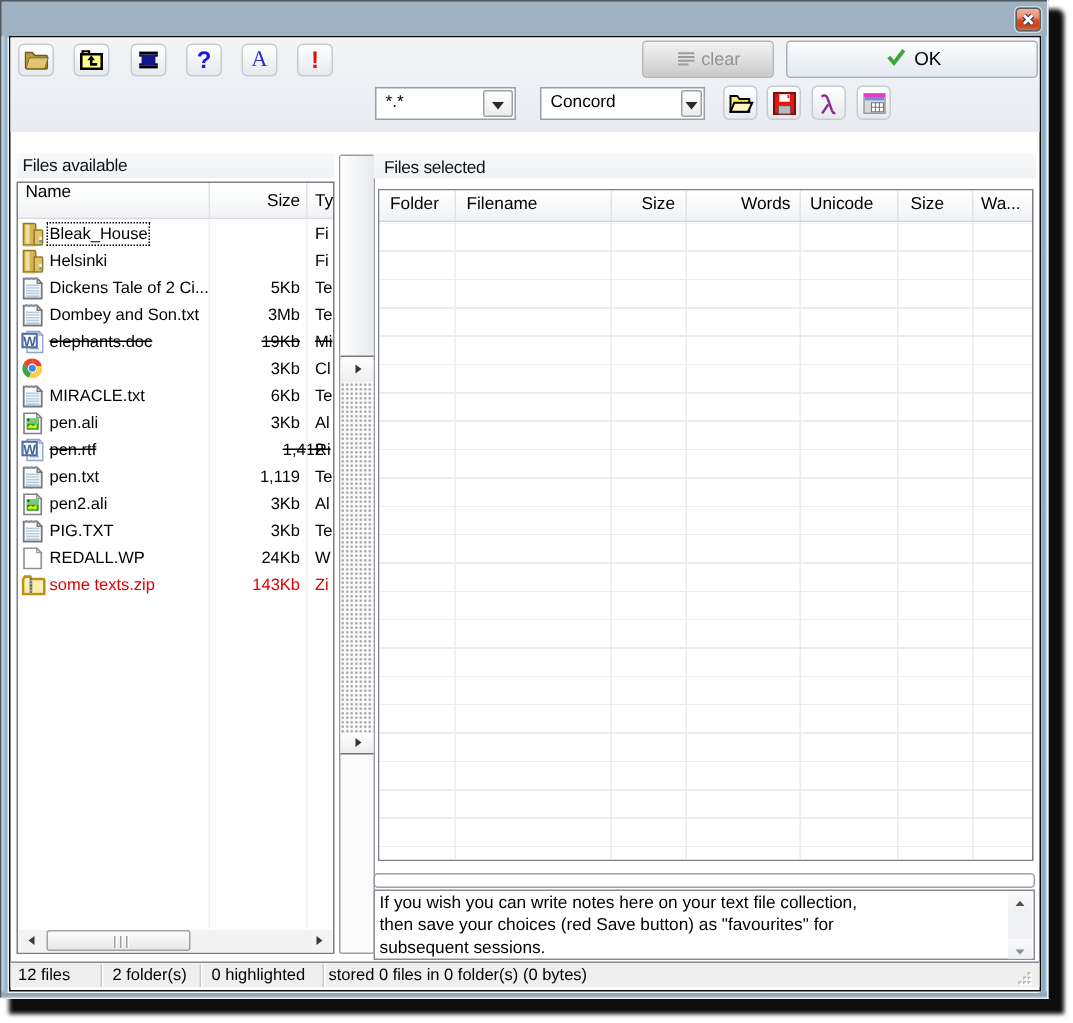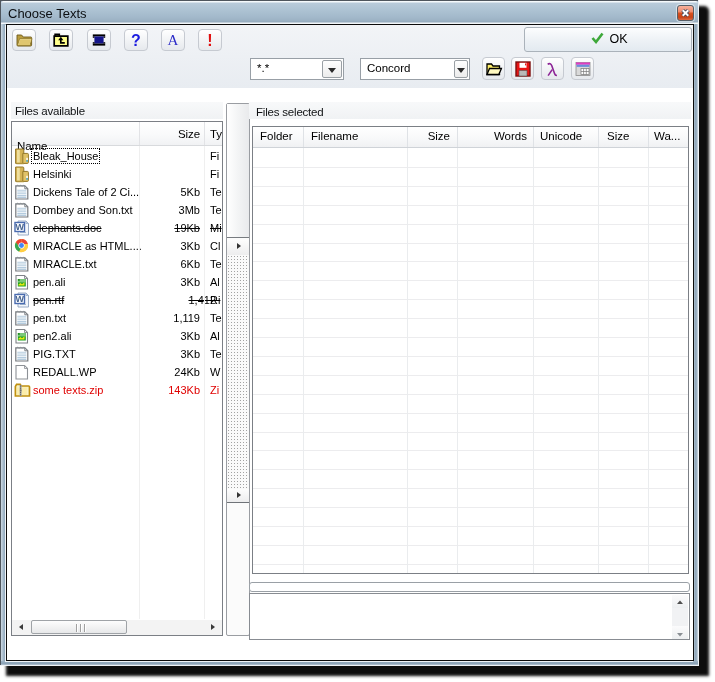--- a/index.html
+++ b/index.html
@@ -85,23 +85,20 @@
 </style></head>
 <body>
 <div id="win">
  <i class="edge" style="left:0;top:0;width:699px;height:1px"></i>
  <i class="edge" style="left:0;top:0;width:1px;height:666px"></i>
  <i class="edge" style="right:0;top:0;width:1px;height:666px;background:#eef2f6"></i>
  <i class="edge" style="left:0;bottom:0;width:699px;height:1px;background:#eef2f6"></i>
  <i class="edge" style="left:1px;top:24px;width:4px;height:637px;background:linear-gradient(90deg,#cdd9e3,#9db3c5 70%,#93aabe)"></i>
  <i class="edge" style="left:694px;top:24px;width:4px;height:637px;background:linear-gradient(270deg,#cdd9e3,#8aa2b6 50%,#a9bccb)"></i>
  <i class="edge" style="left:1px;top:661px;width:697px;height:4px;background:linear-gradient(180deg,#9fb5c7,#8aa2b6 60%,#b7c6d3)"></i>
- <div id="titlebar">
-      <span class="txt">Choose Texts</span>
-    </div>
  <div id="closebtn"><svg width="15" height="14">
         <path d="M4.7 4.2 L10.3 9.8 M10.3 4.2 L4.7 9.8" stroke="#33415a" stroke-width="3.6" fill="none"></path>
         <path d="M4.7 4.2 L10.3 9.8 M10.3 4.2 L4.7 9.8" stroke="#ffffff" stroke-width="2" fill="none"></path>
       </svg></div>
  <div id="clientborder"></div>
  <div id="toolzone"></div>
 
  <div class="tb" style="left:12px">
       <svg width="18" height="16" viewBox="0 0 18 16">
    <path d="M2 3 h4.6 l1.6 2 h7.6 a.8.8 0 0 1 .8 .8 V13 a1 1 0 0 1 -1 1 H3 a1 1 0 0 1 -1 -1 Z" fill="#ba9d3e" stroke="#6e5a1c" stroke-width="0.9"></path>
@@ -131,20 +128,23 @@
  <div class="tb" style="left:124px">
       <span class="g" style="color:#1a1ae0;font-size:16px">?</span>
     </div>
  <div class="tb" style="left:161px">
       <span class="g" style="color:#2d2dc8;font-family:'Liberation Serif',serif;font-weight:normal;font-size:15px">A</span>
     </div>
  <div class="tb" style="left:198px">
       <span class="g" style="color:#e01010;font-size:16px">!</span>
     </div>
 
+ <div id="btnclear"><svg width="14" height="12" style="vertical-align:-2px;margin-right:3px">
+        <path d="M2 2.5 h11 M2 5 h11 M2 7.5 h11 M2 10 h7" stroke="#9d9d9d" stroke-width="1.2"></path>
+      </svg>clear</div>
  <div id="btnok"><svg width="13" height="12" style="vertical-align:-1px;margin-right:5px">
         <path d="M1.5 6 L5 10 L11.5 1.5" stroke="#3ea83a" stroke-width="2.6" fill="none"></path>
       </svg>OK</div>
 
  <div class="combo2" style="left:250px;width:94px">
       <span class="t">*.*</span>
       <span class="cbtn"></span>
     </div>
  <div class="combo2" style="left:360px;width:110px">
       <span class="t">Concord</span>
@@ -178,21 +178,21 @@
    <rect x="1.6" y="3.2" width="12.8" height="2.2" fill="#6d8ed9"></rect>
    <rect x="6" y="7" width="8" height="6" fill="#fff" stroke="#777" stroke-width="0.7"></rect>
    <path d="M8.6 7 V13 M11.3 7 V13 M6 10 H14" stroke="#777" stroke-width="0.7"></path>
  </svg>
     </div>
 
  <div class="band" style="left:11px;top:102px;width:212px"></div>
  <span class="plabel" style="left:15px;top:105px">Files available</span>
  <div id="leftlist"></div>
  <div id="lheader">
-   <span style="position:absolute;left:5px;top:18px">Name</span>
+   <span style="position:absolute;left:5px;top:0">Name</span>
    <span style="position:absolute;left:160px;top:6px;width:28px;text-align:right">Size</span>
    <span style="position:absolute;left:198px;top:6px">Ty</span>
    <i class="v" style="left:127px"></i>
       <i class="v" style="left:192px"></i>
  </div>
  <div id="lrows">
       <div class="lrow" style="top:147px">
         <svg class="ic" width="16" height="17" viewBox="0 0 16 17">
           <path d="M1.6 1 h7.2 a1 1 0 0 1 1 1 v12.4 a1 1 0 0 1 -1 1 H1.6 Z" fill="#d5b455" stroke="#94782a" stroke-width="1"></path>
           <path d="M8.8 5.4 h4.6 a1 1 0 0 1 1 1 v8 a1 1 0 0 1 -1 1 H8.8 Z" fill="#e0c267" stroke="#94782a" stroke-width="1"></path>
@@ -253,21 +253,20 @@
       <div class="lrow" style="top:237px">
         <svg class="ic" width="15" height="15" viewBox="0 0 15 15">
           <circle cx="7.5" cy="7.5" r="6.5" fill="#ffce44"></circle>
           <path d="M7.5 1 a6.5 6.5 0 0 1 6.3 5 L7.5 6 Z" fill="#ea4335"></path>
           <path d="M7.5 1 a6.5 6.5 0 0 0 -5.6 3.2 L5 9 7.5 6 Z" fill="#ea4335"></path>
           <path d="M1.9 4.2 a6.5 6.5 0 0 0 3.2 9.5 L7.7 9.5 5 8.5 Z" fill="#34a853"></path>
           <path d="M5.1 13.7 a6.5 6.5 0 0 0 8.7 -7.7 L9.5 6 Z" fill="#ffce44"></path>
           <circle cx="7.5" cy="7.5" r="3.1" fill="#fff"></circle>
           <circle cx="7.5" cy="7.5" r="2.4" fill="#4285f4"></circle>
         </svg>
-        <span class="nm">MIRACLE as HTML....</span>
         <span class="sz" style="left:122px;width:66px">3Kb</span>
         <span class="ty">Cl</span>
       </div>
       <div class="lrow" style="top:255px">
         <svg class="ic" width="15" height="16" viewBox="0 0 15 16">
           <path d="M1.8 1.8 H10.8 L13.8 4.8 V15 H1.8 Z" fill="#fff" stroke="#75797e" stroke-width="1.2"></path>
           <path d="M10.8 1.8 L10.8 4.8 H13.8 Z" fill="#e4e6e8" stroke="#75797e" stroke-width="0.9"></path>
           <path d="M3.3 6.2 h9 M3.3 8 h9 M3.3 9.8 h9 M3.3 11.6 h9 M3.3 13.4 h9" stroke="#b4cbde" stroke-width="1.1"></path>
           <path d="M2.6 2.4 c0.3,-1.5 1.9,-1.5 2.2,0 M5.7 2.4 c0.3,-1.5 1.9,-1.5 2.2,0 M8.8 2.4 c0.3,-1.5 1.9,-1.5 2.2,0" stroke="#8b9196" stroke-width="1" fill="none"></path>
         </svg>
@@ -401,23 +400,39 @@
  <div id="rbody"></div>
  <i class="gv" style="left:302.5px"></i>
     <i class="gv" style="left:407px"></i>
     <i class="gv" style="left:456.5px"></i>
  <i class="gv" style="left:533px"></i>
     <i class="gv" style="left:598px"></i>
     <i class="gv" style="left:647.5px"></i>
 
  <div id="thinbar"></div>
  <div id="notes">
+  <div class="tx">If you wish you can write notes here on your text file collection,<br>then save your choices (red Save button) as "favourites" for<br>subsequent sessions.</div>
   <div id="nsb">
     <div class="bt" style="top:0"><svg width="14" height="11" style="margin:2px 0 0 1px">
             <path d="M4 7 L7 3.5 L10 7 Z" fill="#4f4f4f"></path>
           </svg></div>
     <div class="bt" style="bottom:0"><svg width="14" height="11" style="margin:3px 0 0 1px">
             <path d="M4 4 L7 7.5 L10 4 Z" fill="#8a8f94"></path>
           </svg></div>
   </div>
  </div>
 
+ <div id="statusbar">
+   <span style="left:5px">12 files</span>
+   <i class="d" style="left:60px"></i>
+   <span style="left:68px">2 folder(s)</span>
+   <i class="d" style="left:126px"></i>
+   <span style="left:134px">0 highlighted</span>
+   <i class="d" style="left:208px"></i>
+   <span style="left:212px">stored 0 files in 0 folder(s) (0 bytes)</span>
+   <i class="gd" style="left:679px;top:13px"></i>
+   <i class="gd" style="left:676px;top:13px;"></i>
+   <i class="gd" style="left:673px;top:13px"></i>
+   <i class="gd" style="left:679px;top:10px"></i>
+   <i class="gd" style="left:676px;top:10px"></i>
+   <i class="gd" style="left:679px;top:7px"></i>
+ </div>
 </div>
 
 </body></html>

